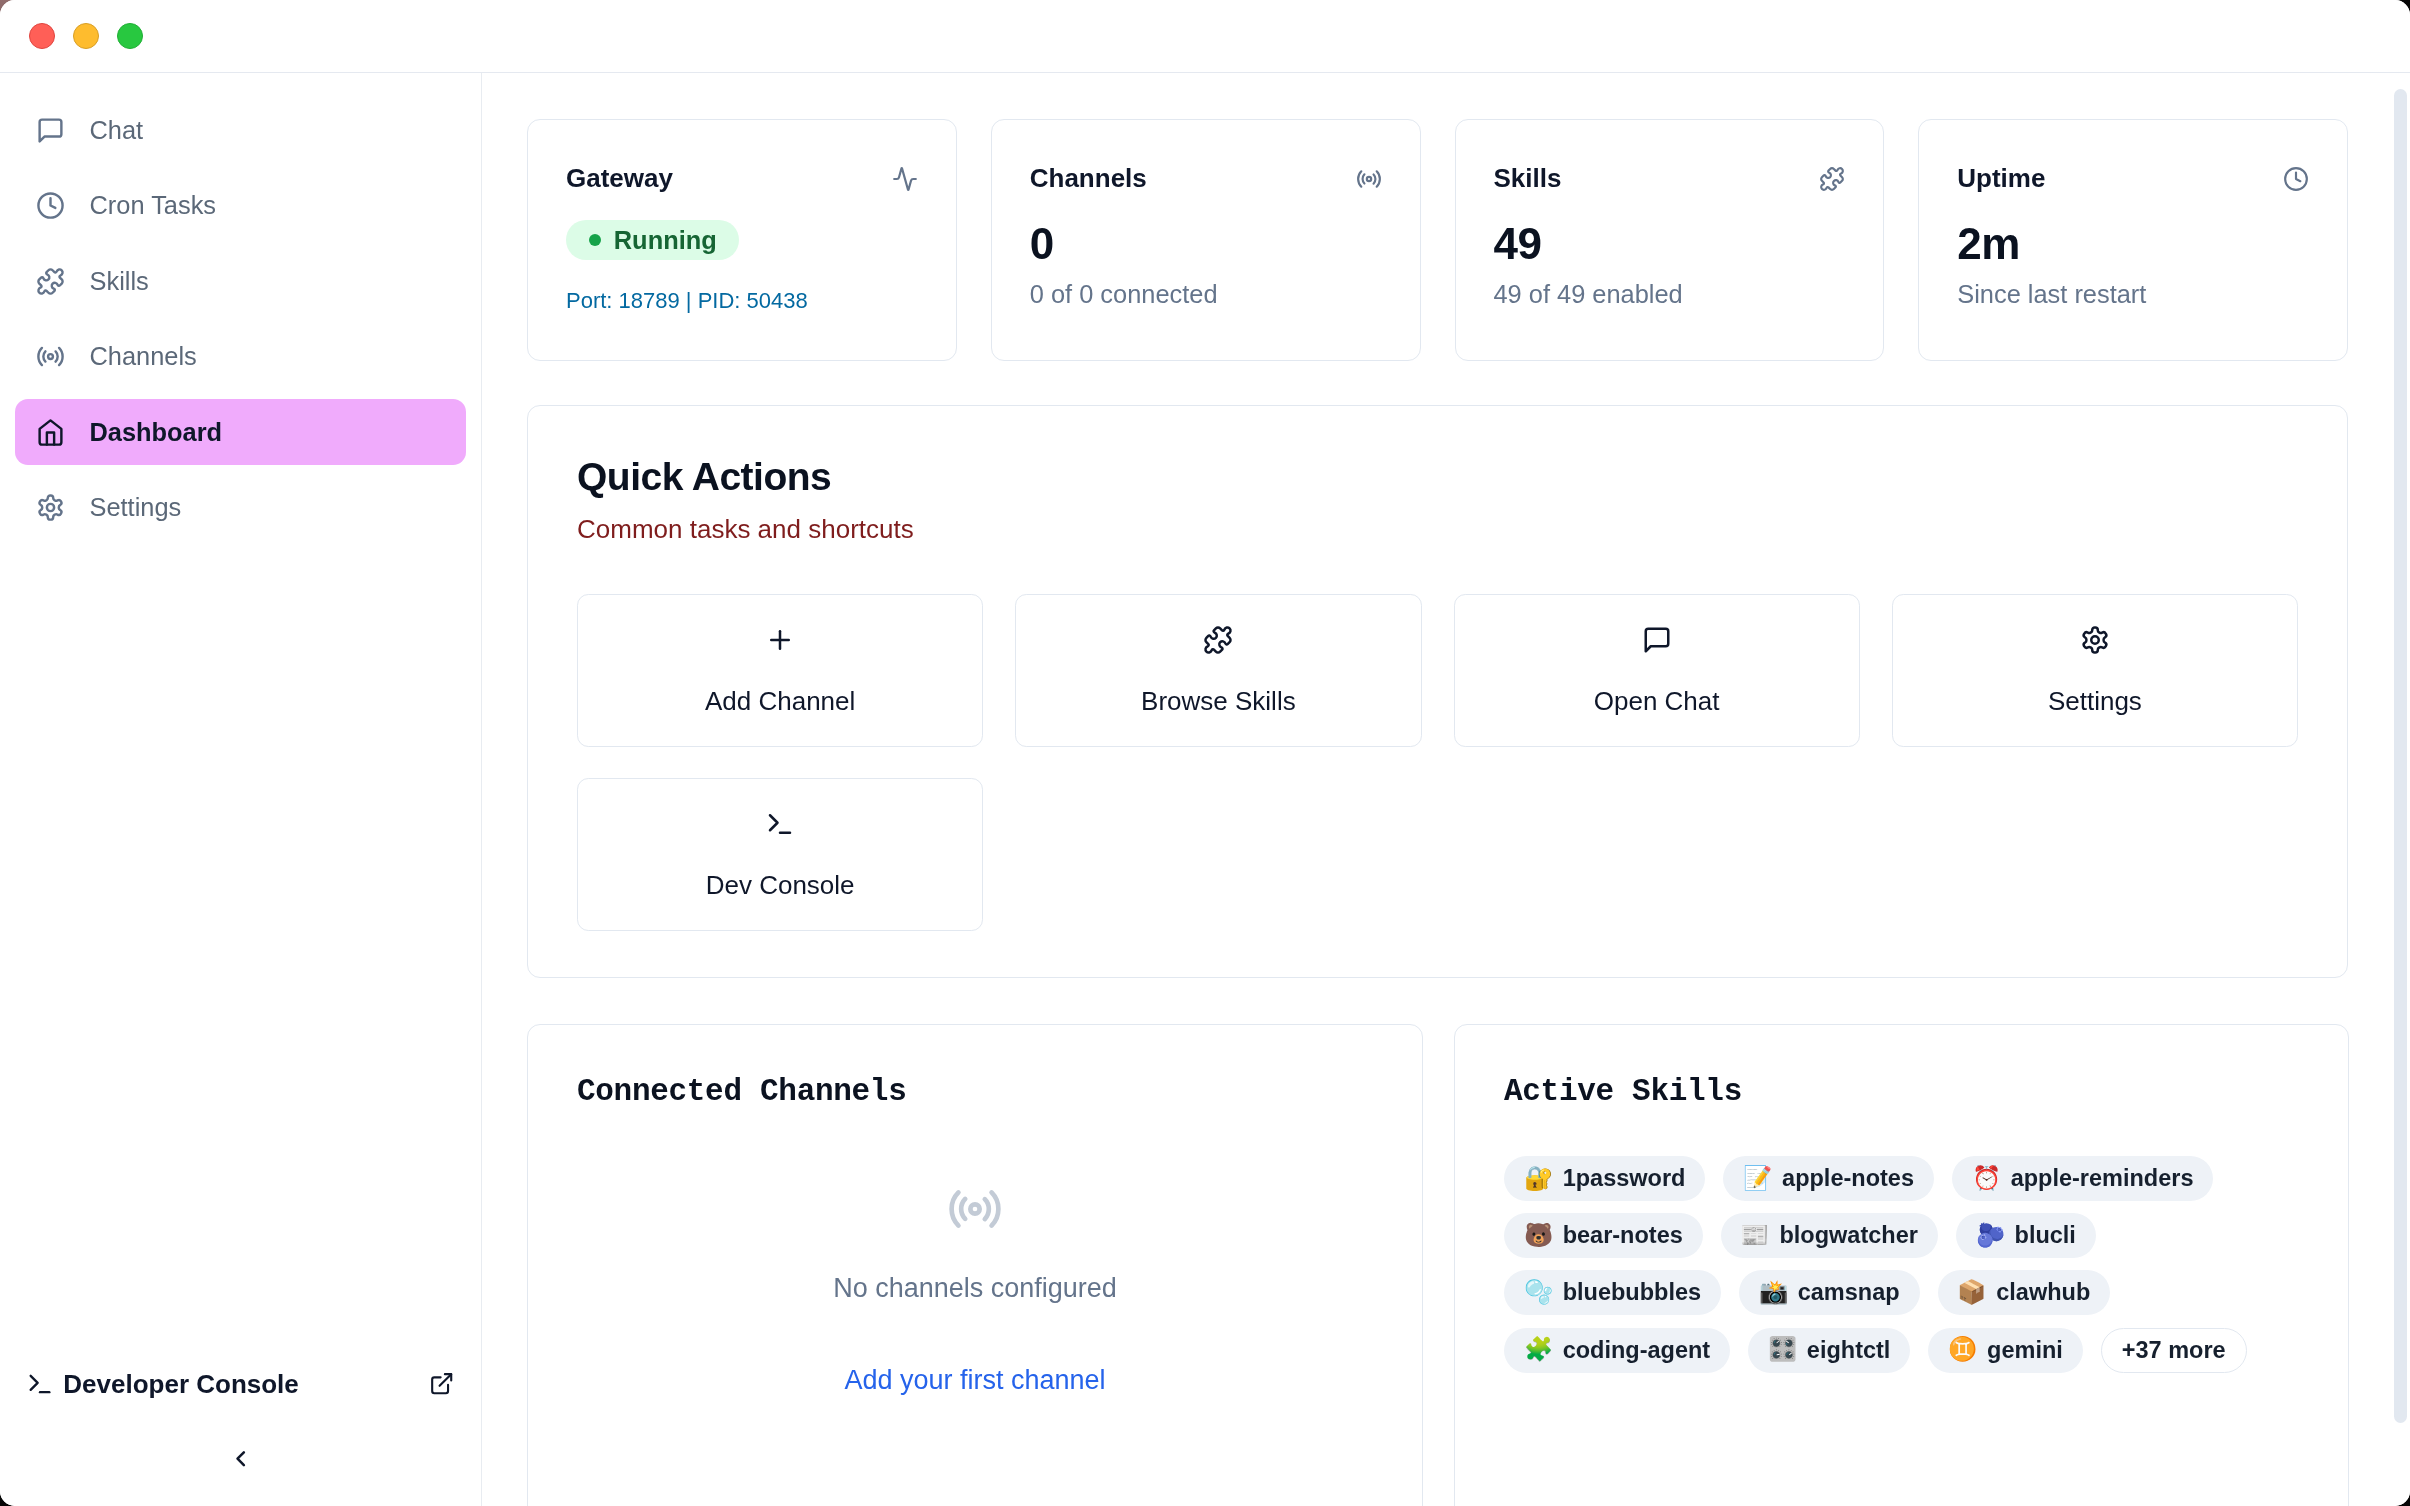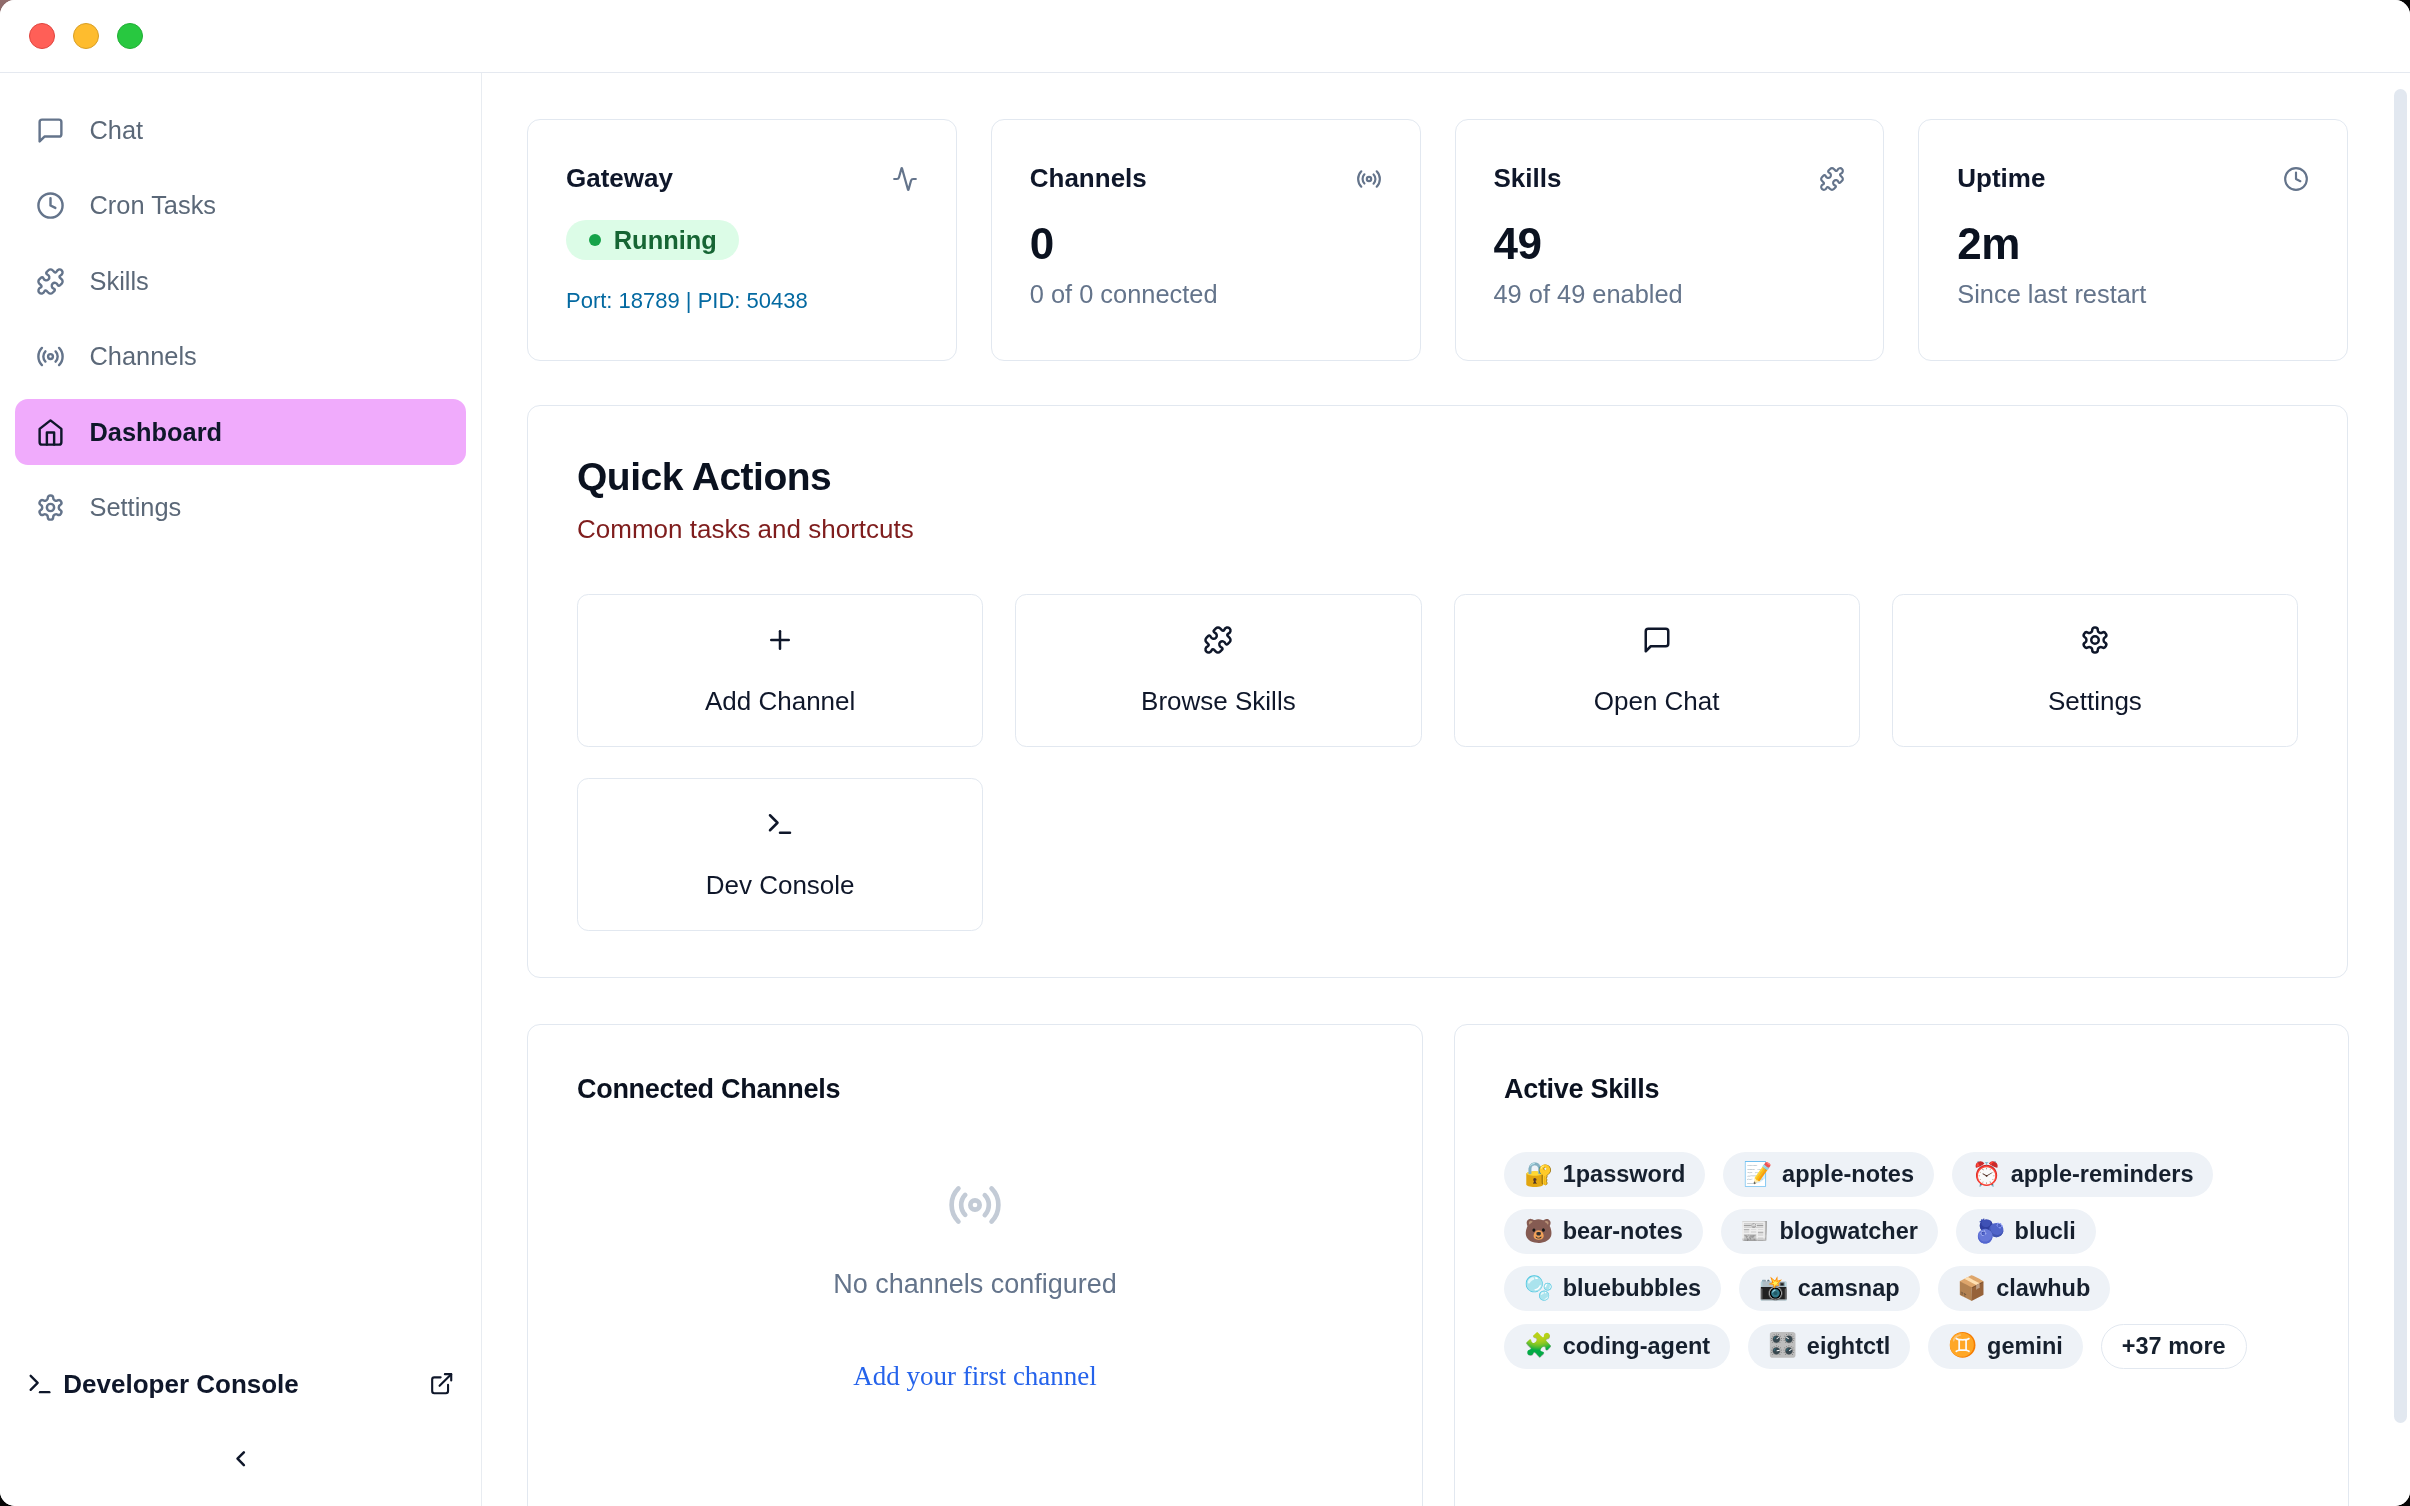--- a/index.html
+++ b/index.html
@@ -83,27 +83,27 @@
     column-gap:32px; row-gap:31px; }
   .qa-btn {
     height:153px; border-radius:11.3px; cursor:pointer;
     display:flex; flex-direction:column; align-items:center; justify-content:center; gap:31px;
   }
   .qa-btn .ic { width:30px; height:30px; color:#0f172a; }
   .qa-label { font-size:26px; font-weight:500; color:#0f172a; }
   
   .bottom { margin-top:46px; display:grid; grid-template-columns:896px 895px; column-gap:31px; }
   .panel { height:527px; padding:49px 49px; }
-  .panel-title { font-size:27px; font-weight:700; color:#0b1220; letter-spacing:-0.3px; }
+  .panel-title { font-size:31px; font-weight:700; color:#0b1220; letter-spacing:-0.3px;font-family:Liberation Mono, monospace; }
   .empty {
     height:358px; display:flex; flex-direction:column; align-items:center; justify-content:center;
   }
   .empty .ic-big { width:56px; height:56px; color:#c3cbd6; }
   .empty-text { margin-top:36px; font-size:27px; color:#64748b; }
-  .empty-link { margin-top:61px; font-size:27px; font-weight:500; text-decoration:none; cursor:pointer;font-family:Liberation Serif, serif; }
+  .empty-link { margin-top:61px; font-size:27px; font-weight:500; text-decoration:none; cursor:pointer; }
   
   .pills { margin-top:47px; display:flex; flex-wrap:wrap; column-gap:18px; row-gap:12.2px; width:800px; }
   .pill {
     display:inline-flex; align-items:center; gap:9.4px; height:45px; padding:0 20px;
     background:#eef2f7; border-radius:22.6px;
   }
   .pill .emoji { font-size:23.5px; line-height:1; }
   .pill .pill-name { font-size:23.5px; font-weight:600; color:#16202e; }
   .pill.more { background:#ffffff; border:0.9px solid #e2e8f0; cursor:pointer; }
   

